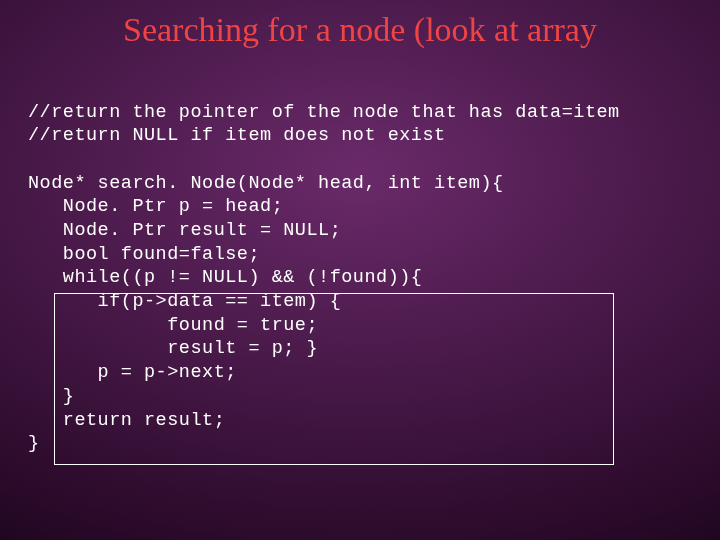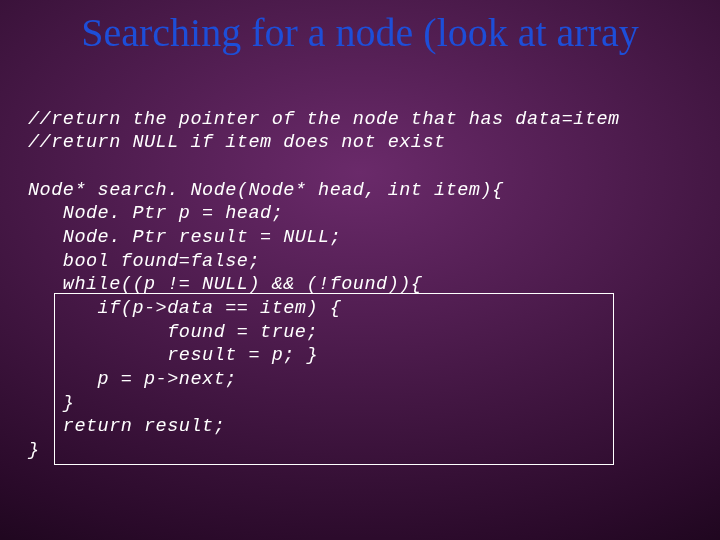--- a/index.html
+++ b/index.html
@@ -4,37 +4,36 @@
 <style>
   * { margin: 0; padding: 0; box-sizing: border-box; }
   html, body { width: 720px; height: 540px; overflow: hidden; }
   body {
     background: radial-gradient(ellipse 120% 100% at 50% 32%, #6a2a6a 0%, #4a1a4a 35%, #2a0a2a 70%, #0a000a 100%);
     font-family: "Times New Roman", Times, serif;
     color: #fff;
   }
   .title {
     text-align: center;
-    color: #1d4ed8;
-    font-size: 40px;
+    color: #ef4444;
+    font-size: 34px;
     line-height: 1.15;
     padding-top: 10px;
     padding-bottom: 28px;
     font-weight: normal;
   }
   .code {
     font-family: "Courier New", Courier, monospace;
     font-size: 18.5px;
     line-height: 1.28;
     color: #fff;
     padding-left: 28px;
     white-space: pre;
     letter-spacing: 0.5px;
     position: relative;
-    font-style: italic;
   }
   .codebox {
     position: absolute;
     border: 1.5px solid #fff;
     left: 54px;
     top: 293px;
     width: 560px;
     height: 172px;
     pointer-events: none;
   }

